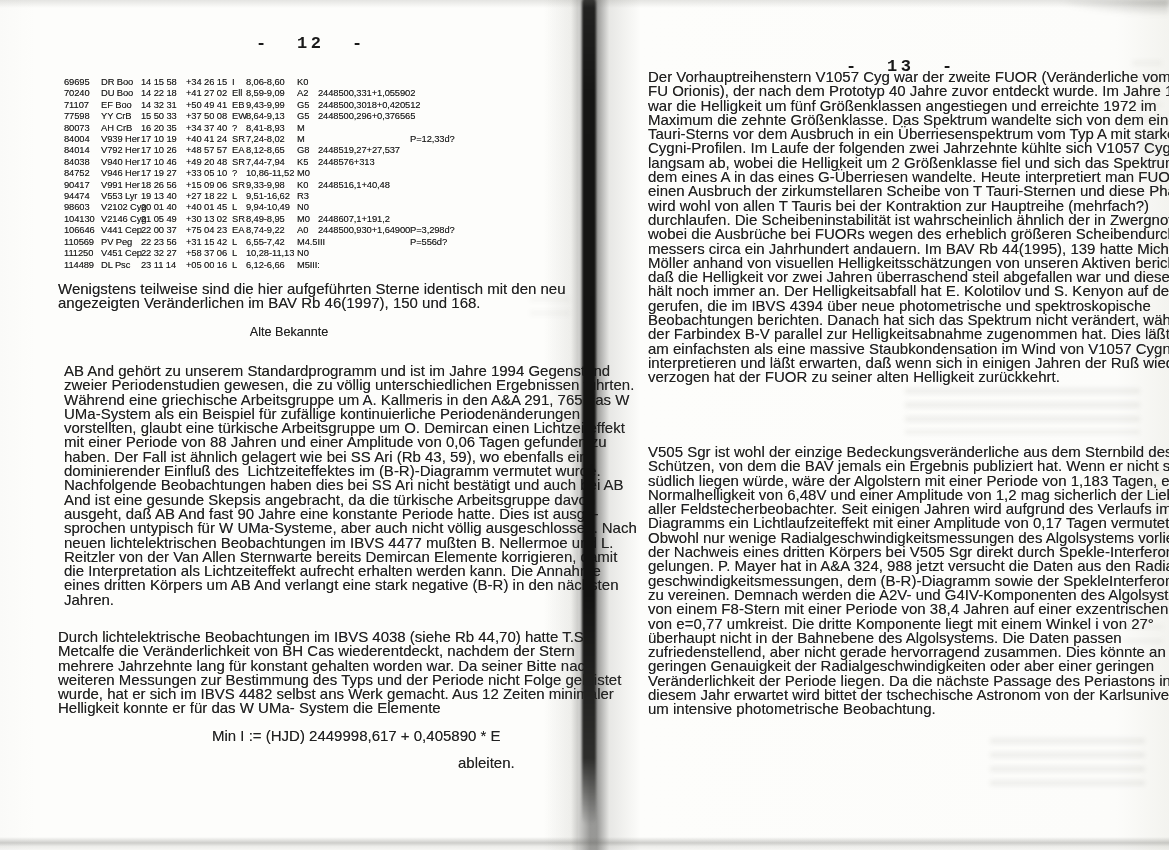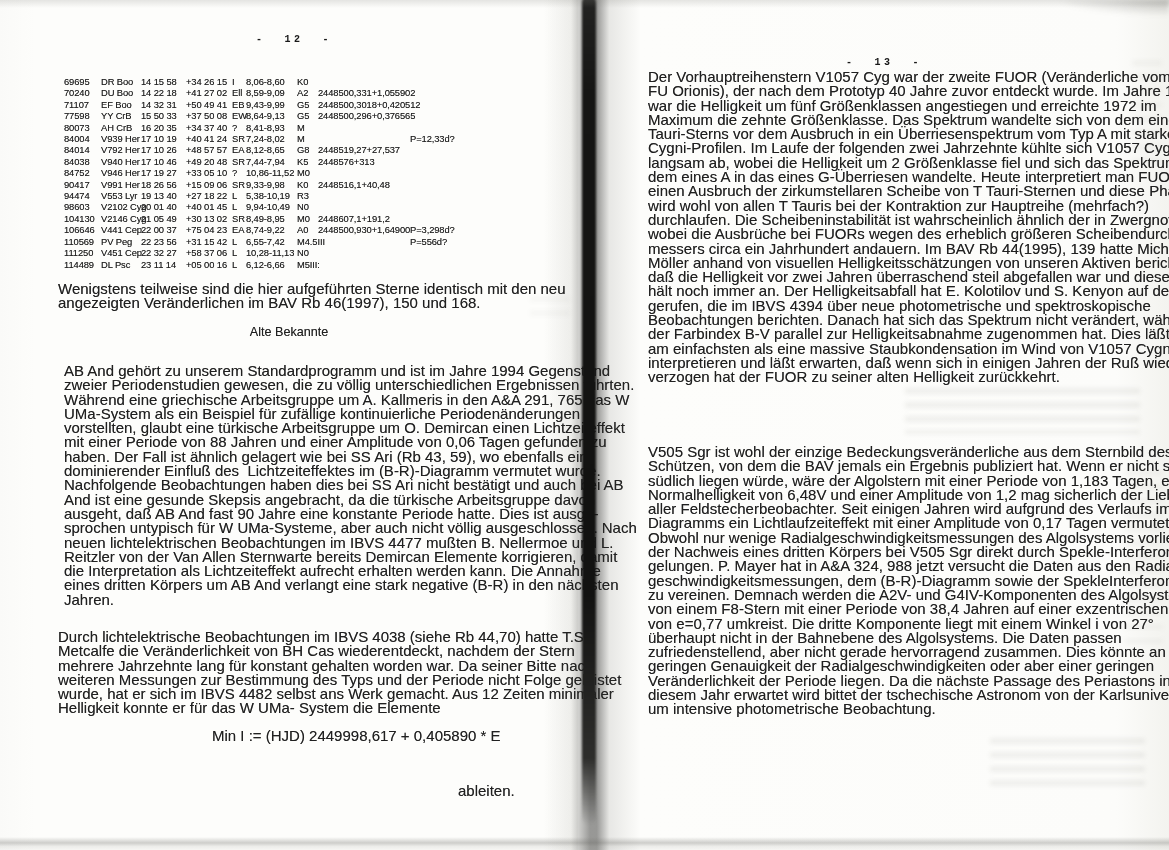--- a/index.html
+++ b/index.html
@@ -9,38 +9,38 @@
     font-family:"Liberation Sans", sans-serif;
     color:#1d1d1d;
   }
   .page{position:absolute;top:0;height:850px;}
   #page-left{left:0;width:578px;background:linear-gradient(to right,#fafaf8 0%,#fdfdfb 6%,#fdfdfb 94%,#f6f6f3 100%);}
   #page-right{left:640px;width:529px;background:linear-gradient(to right,#fdfdfb 0%,#fcfcfa 90%,#f3f3ef 100%);}
 
   .page-header{
     position:absolute;
     font-family:"Liberation Mono","DejaVu Sans Mono",monospace;
-    font-weight:bold;font-size:10px;letter-spacing:3.5px;color:#191919;
+    font-weight:bold;font-size:17px;letter-spacing:3.5px;color:#191919;
     white-space:pre;
   }
   #hdr-12{left:256px;top:34px;}
   #hdr-13{left:846px;top:57px;}
 
   .text-block{
     position:absolute;white-space:pre;
     font-size:15px;line-height:14.3px;letter-spacing:0px;
     color:#202020;
     text-shadow:0 0 .4px rgba(40,40,40,.55);
   }
   #note-para{left:58px;top:282px;}
   #heading-alte{left:0px;top:325px;width:578px;text-align:center;font-weight:normal;font-size:12.6px;}
   #para-ab-and{left:64px;top:364px;}
   #para-bh-cas{left:58px;top:630px;}
   #formula-line{left:176px;top:729px;margin-left:36px;}
-  #formula-trailer{left:458px;top:756px;margin-top:28px;}
+  #formula-trailer{left:458px;top:756px;}
   #para-v1057{left:648px;top:70px;}
   #para-v505{left:648px;top:445px;}
 
   
   #star-table{
     position:absolute;left:64px;top:76px;
     font-size:9.4px;line-height:11.4px;color:#222;
     text-shadow:0 0 .3px rgba(40,40,40,.6);
   }
   .trow{display:grid;grid-template-columns:37px 40px 45px 46px 14px 51px 21px 92px auto;}
@@ -190,21 +190,21 @@
       <span class="tc">K0</span>
       <span class="tc">2448516,1+40,48</span>
       <span class="tc"></span>
     </div>
     <div class="trow">
       <span class="tc">94474</span>
       <span class="tc">V553 Lyr</span>
       <span class="tc">19 13 40</span>
       <span class="tc">+27 18 22</span>
       <span class="tc">L</span>
-      <span class="tc">5,38-10,19</span>
+      <span class="tc">9,51-16,62</span>
       <span class="tc">R3</span>
       <span class="tc"></span>
       <span class="tc"></span>
     </div>
     <div class="trow">
       <span class="tc">98603</span>
       <span class="tc">V2102 Cyg</span>
       <span class="tc">20 01 40</span>
       <span class="tc">+40 01 45</span>
       <span class="tc">L</span>

